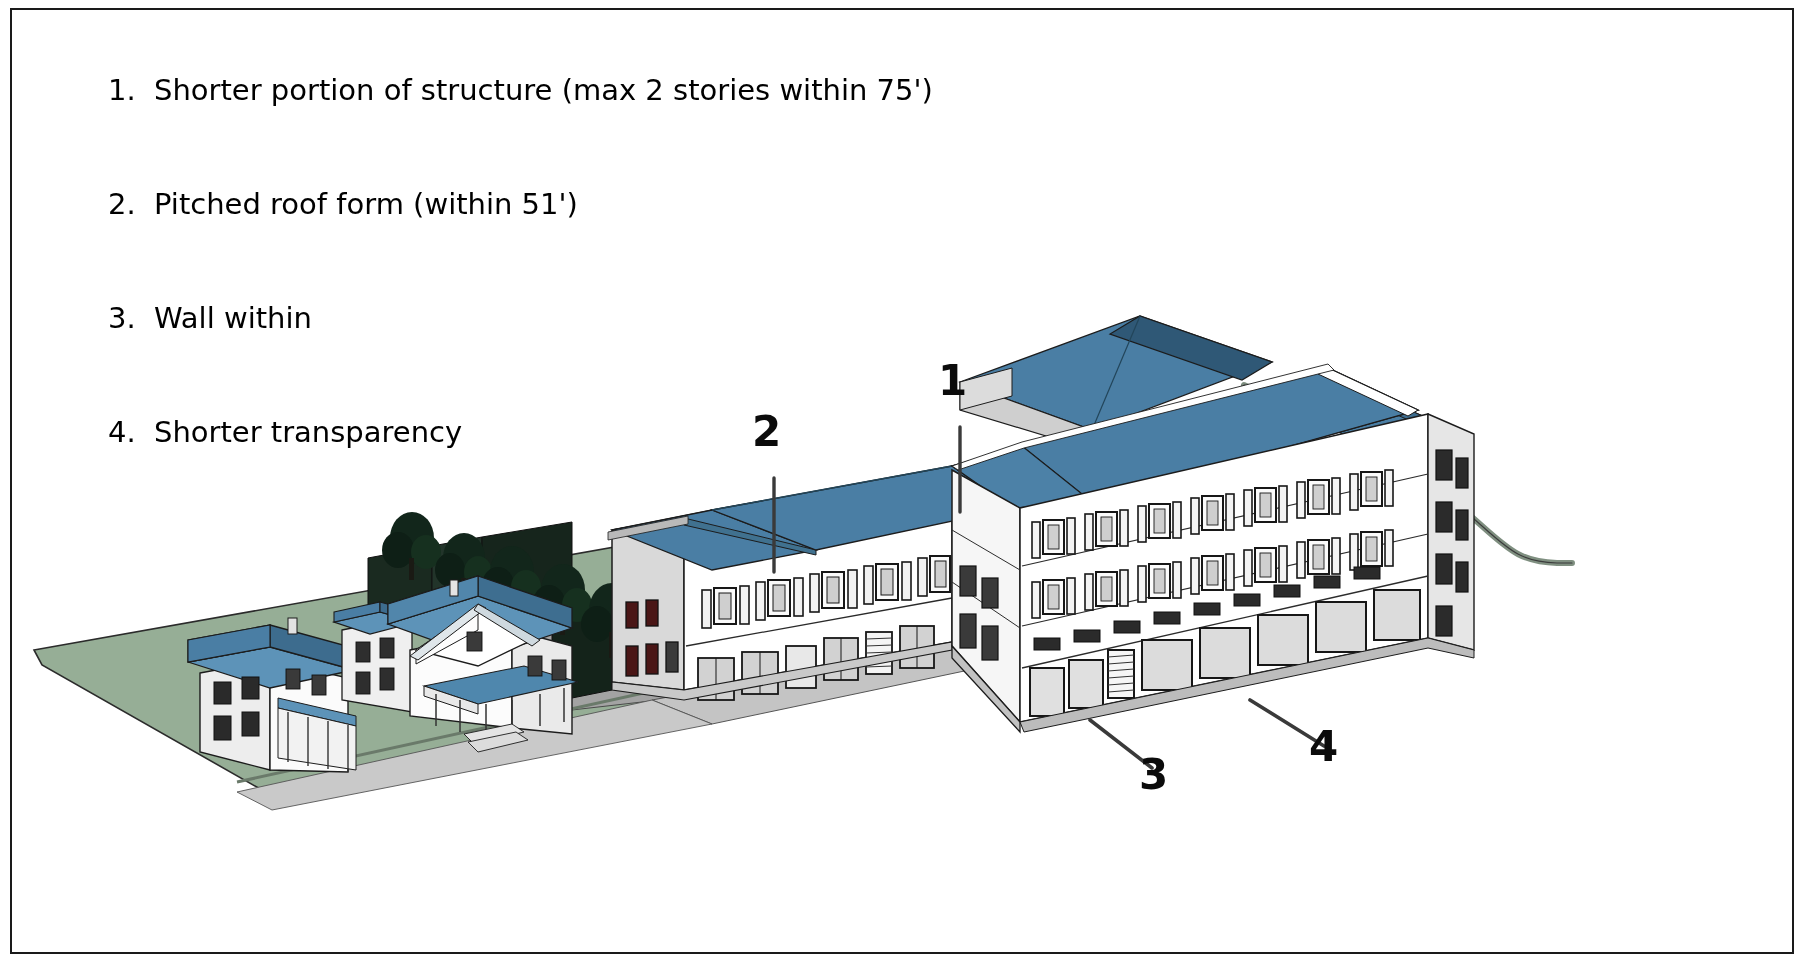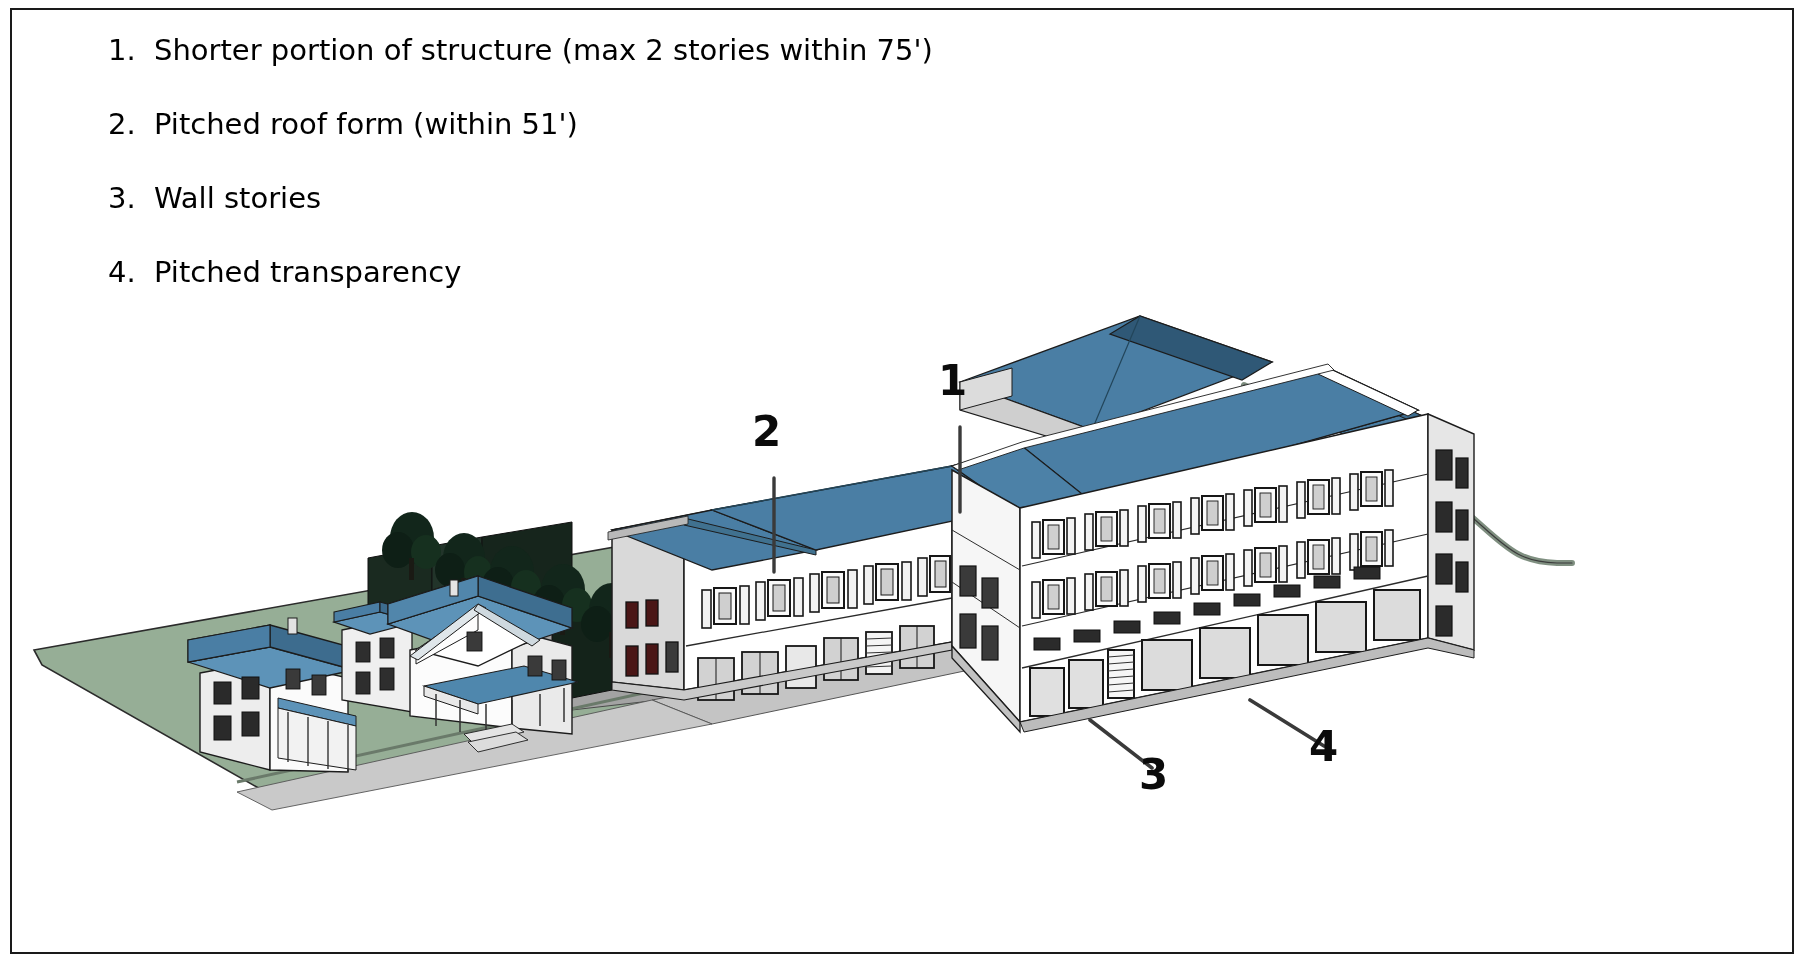--- a/index.html
+++ b/index.html
@@ -40,21 +40,21 @@
     font-size: 29px;
     color: #000000;
     line-height: 1.0;
     white-space: nowrap;
   }
   .legend-item + .legend-item { margin-top: 45px; }
   .legend-num {
     width: 46px;
     flex: 0 0 46px;
   }
-  .legend-text { flex: 1 1 auto; }
+  .legend-text { flex: 1 1 auto; margin-top: 40px; }
 
   .scene {
     position: absolute;
     left: 12px;
     top: 10px;
     width: 1782px;
     height: 944px;
   }
   .scene svg { display: block; }
 
@@ -81,25 +81,25 @@
     <div class="legend-item">
       <span class="legend-num">1.</span>
       <span class="legend-text">Shorter portion of structure (max 2 stories within 75')</span>
     </div>
     <div class="legend-item">
       <span class="legend-num">2.</span>
       <span class="legend-text">Pitched roof form (within 51')</span>
     </div>
     <div class="legend-item">
       <span class="legend-num">3.</span>
-      <span class="legend-text">Wall stories</span>
+      <span class="legend-text">Wall within</span>
     </div>
     <div class="legend-item">
       <span class="legend-num">4.</span>
-      <span class="legend-text">Pitched transparency</span>
+      <span class="legend-text">Shorter transparency</span>
     </div>
   </div>
 
   <div class="scene">
   <svg width="1782" height="944" viewBox="0 0 1782 944" xmlns="http://www.w3.org/2000/svg">
     <defs>
       <clipPath id="clipSite">
         <polygon points="25,625 470,545 1345,360 1400,540 1100,660 700,745 250,790"></polygon>
       </clipPath>
     </defs>

